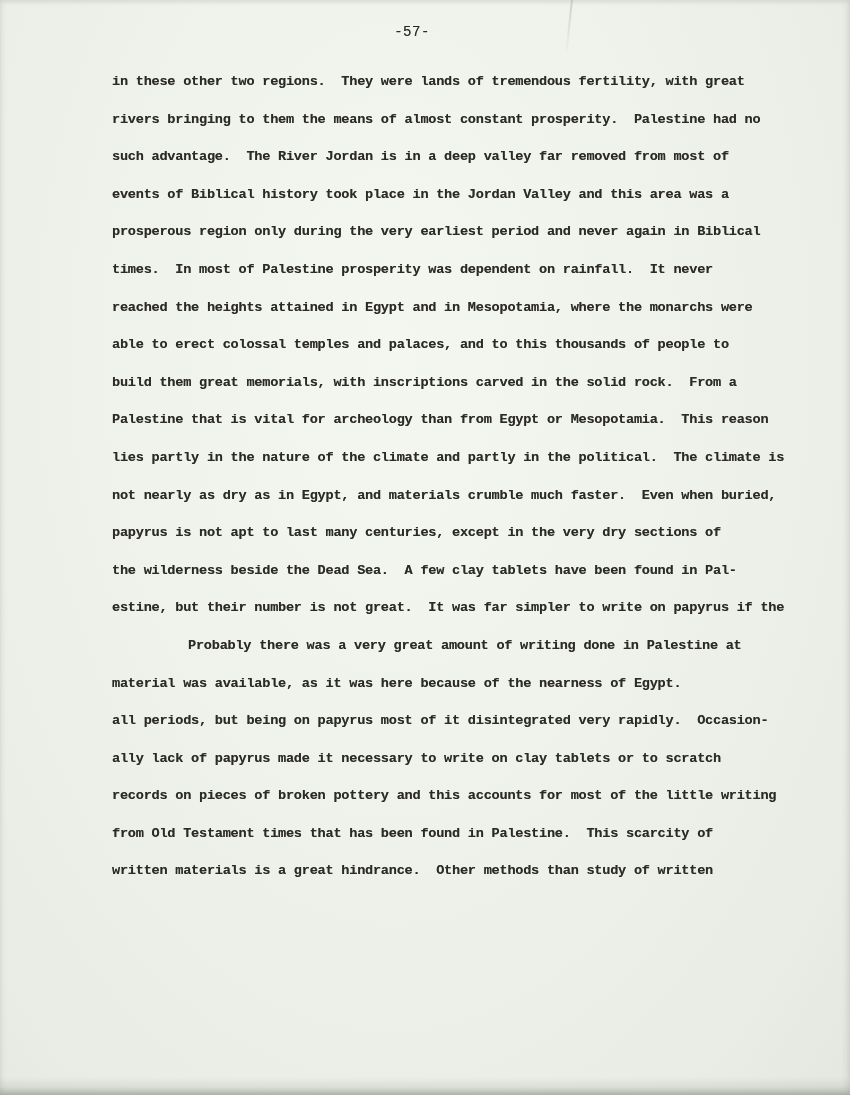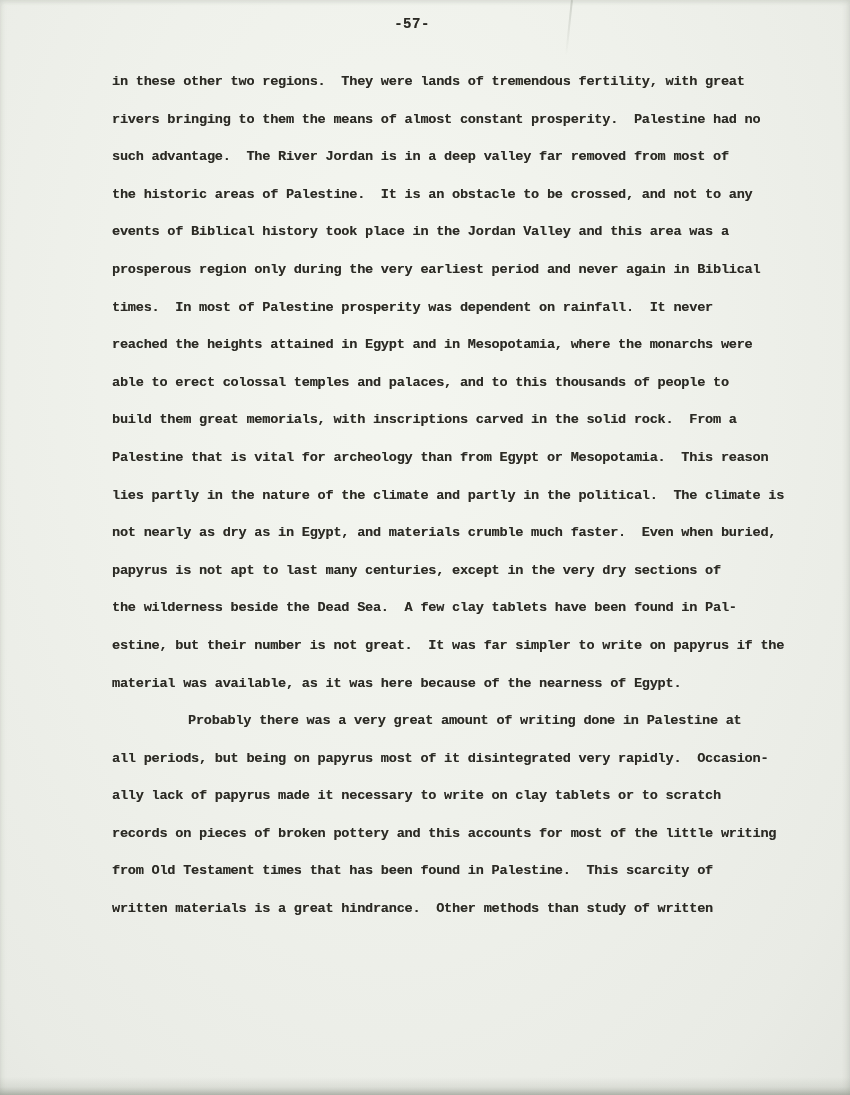--- a/index.html
+++ b/index.html
@@ -37,26 +37,26 @@
   .crease {
     position: absolute;
     left: 568px; top: 0;
     width: 2px; height: 56px;
     background: linear-gradient(to bottom, rgba(120,126,114,0.28), rgba(120,126,114,0));
     transform: rotate(6deg);
     pointer-events: none;
   }
   .page-number {
     position: absolute;
-    top: 16px;
+    top: 24px;
     left: 0;
     width: 824px;
     text-align: center;
     font-size: 14px;
-    font-weight: bold;
+    font-weight: normal;
     letter-spacing: 0.5px;
     color: #2b2a24;
     text-shadow: 0 0 0.6px rgba(43,42,36,0.55);
   }
   .typewritten {
     position: absolute;
     left: 112px;
     top: 63px;
     width: 700px;
   }
@@ -77,34 +77,33 @@
 </head>
 <body>
 
 <main class="page">
   <div class="crease"></div>
   <div class="page-number">-57-</div>
   <section class="typewritten">
       <div class="line">in these other two regions.  They were lands of tremendous fertility, with great</div>
       <div class="line">rivers bringing to them the means of almost constant prosperity.  Palestine had no</div>
       <div class="line">such advantage.  The River Jordan is in a deep valley far removed from most of</div>
-      <div class="line">the historic areas of Palestine.  It is an obstacle to be crossed, and not to any</div>
       <div class="line">events of Biblical history took place in the Jordan Valley and this area was a</div>
       <div class="line">prosperous region only during the very earliest period and never again in Biblical</div>
       <div class="line">times.  In most of Palestine prosperity was dependent on rainfall.  It never</div>
       <div class="line">reached the heights attained in Egypt and in Mesopotamia, where the monarchs were</div>
       <div class="line">able to erect colossal temples and palaces, and to this thousands of people to</div>
       <div class="line">build them great memorials, with inscriptions carved in the solid rock.  From a</div>
       <div class="line">Palestine that is vital for archeology than from Egypt or Mesopotamia.  This reason</div>
       <div class="line">lies partly in the nature of the climate and partly in the political.  The climate is</div>
       <div class="line">not nearly as dry as in Egypt, and materials crumble much faster.  Even when buried,</div>
       <div class="line">papyrus is not apt to last many centuries, except in the very dry sections of</div>
       <div class="line">the wilderness beside the Dead Sea.  A few clay tablets have been found in Pal-</div>
       <div class="line">estine, but their number is not great.  It was far simpler to write on papyrus if the</div>
+      <div class="line indent">Probably there was a very great amount of writing done in Palestine at</div>
       <div class="line">material was available, as it was here because of the nearness of Egypt.</div>
-      <div class="line indent">Probably there was a very great amount of writing done in Palestine at</div>
       <div class="line">all periods, but being on papyrus most of it disintegrated very rapidly.  Occasion-</div>
       <div class="line">ally lack of papyrus made it necessary to write on clay tablets or to scratch</div>
       <div class="line">records on pieces of broken pottery and this accounts for most of the little writing</div>
       <div class="line">from Old Testament times that has been found in Palestine.  This scarcity of</div>
       <div class="line">written materials is a great hindrance.  Other methods than study of written</div>
     </section>
 </main>
 
 </body></html>

